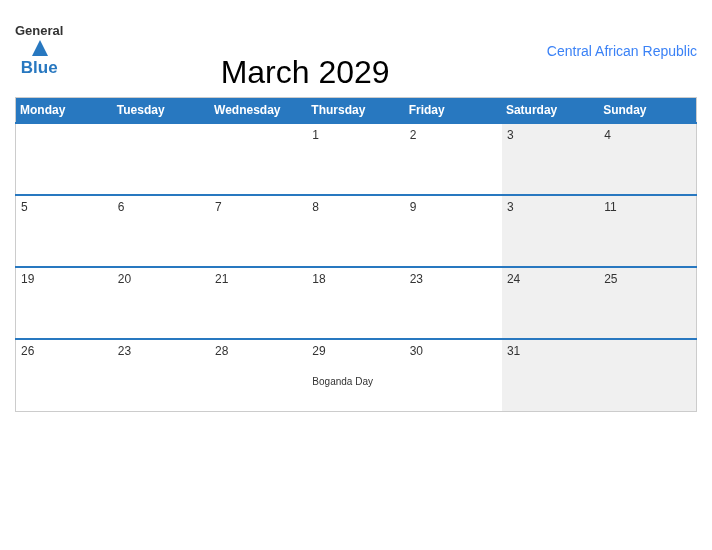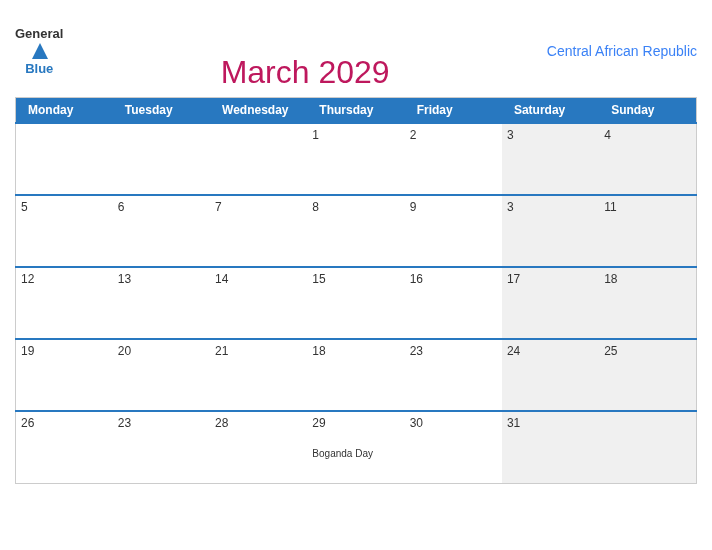--- a/index.html
+++ b/index.html
@@ -25,32 +25,32 @@
 
     .logo {
       display: flex;
       align-items: center;
       font-size: 13px;
       font-weight: bold;
       color: #333;
       flex-direction: column;
     }
     .logo-general { color: #333; font-size: 13px; }
-    .logo-blue { color: #2878c0; font-size: 13px; }
+    .logo-blue { color: #2878c0; font-size: 17px; }
     .logo-icon {
       width: 20px;
       height: 20px;
       margin-left: 2px;
       margin-right: 1px;
     }
 
     .title {
       font-size: 32px;
       font-weight: normal;
-      color: #be185d;
+      color: #000000;
       text-align: center;
       flex: 1;
       margin-top: 44px;
     }
 
     .subtitle {
       font-size: 14px;
       color: #3b82f6;
       text-align: right;
       min-width: 120px;
@@ -60,21 +60,21 @@
       width: 100%;
       border-collapse: collapse;
       border: 1px solid #ccc;
     }
 
     .calendar thead tr th {
       background-color: #2878c0;
       color: #fff;
       font-size: 12px;
       font-weight: bold;
-      padding: 5px 12px;
+      padding: 5px 4px;
       text-align: left;
       border: none;
     }
 
     .calendar tbody tr {
       border-top: 2px solid #2878c0;
     }
 
     .calendar tbody tr td {
       width: calc(100% / 7);
@@ -168,43 +168,20 @@
         </td>
         <td>
           <span class="day-number">3</span>
         </td>
         <td>
           <span class="day-number">11</span>
         </td>
       </tr>
       <tr>
         <td>
-          <span class="day-number">12</span>
-        </td>
-        <td>
-          <span class="day-number">13</span>
-        </td>
-        <td>
-          <span class="day-number">14</span>
-        </td>
-        <td>
-          <span class="day-number">15</span>
-        </td>
-        <td>
-          <span class="day-number">16</span>
-        </td>
-        <td>
-          <span class="day-number">17</span>
-        </td>
-        <td>
-          <span class="day-number">18</span>
-        </td>
-      </tr>
-      <tr>
-        <td>
           <span class="day-number">19</span>
         </td>
         <td>
           <span class="day-number">20</span>
         </td>
         <td>
           <span class="day-number">21</span>
         </td>
         <td>
           <span class="day-number">18</span>

